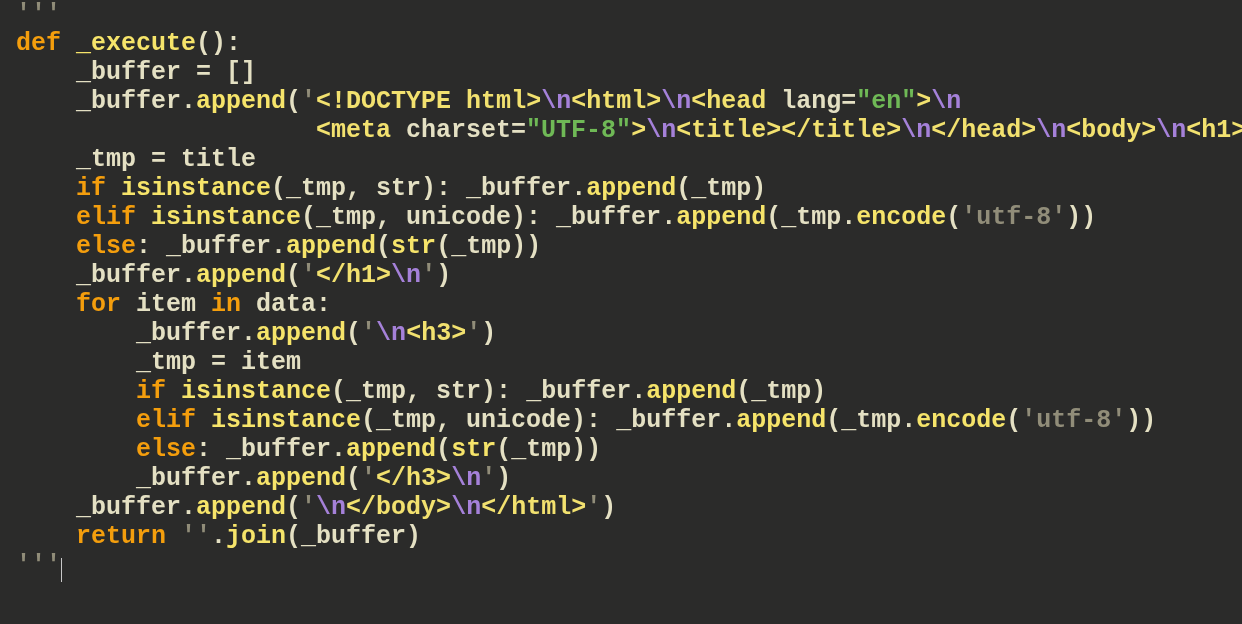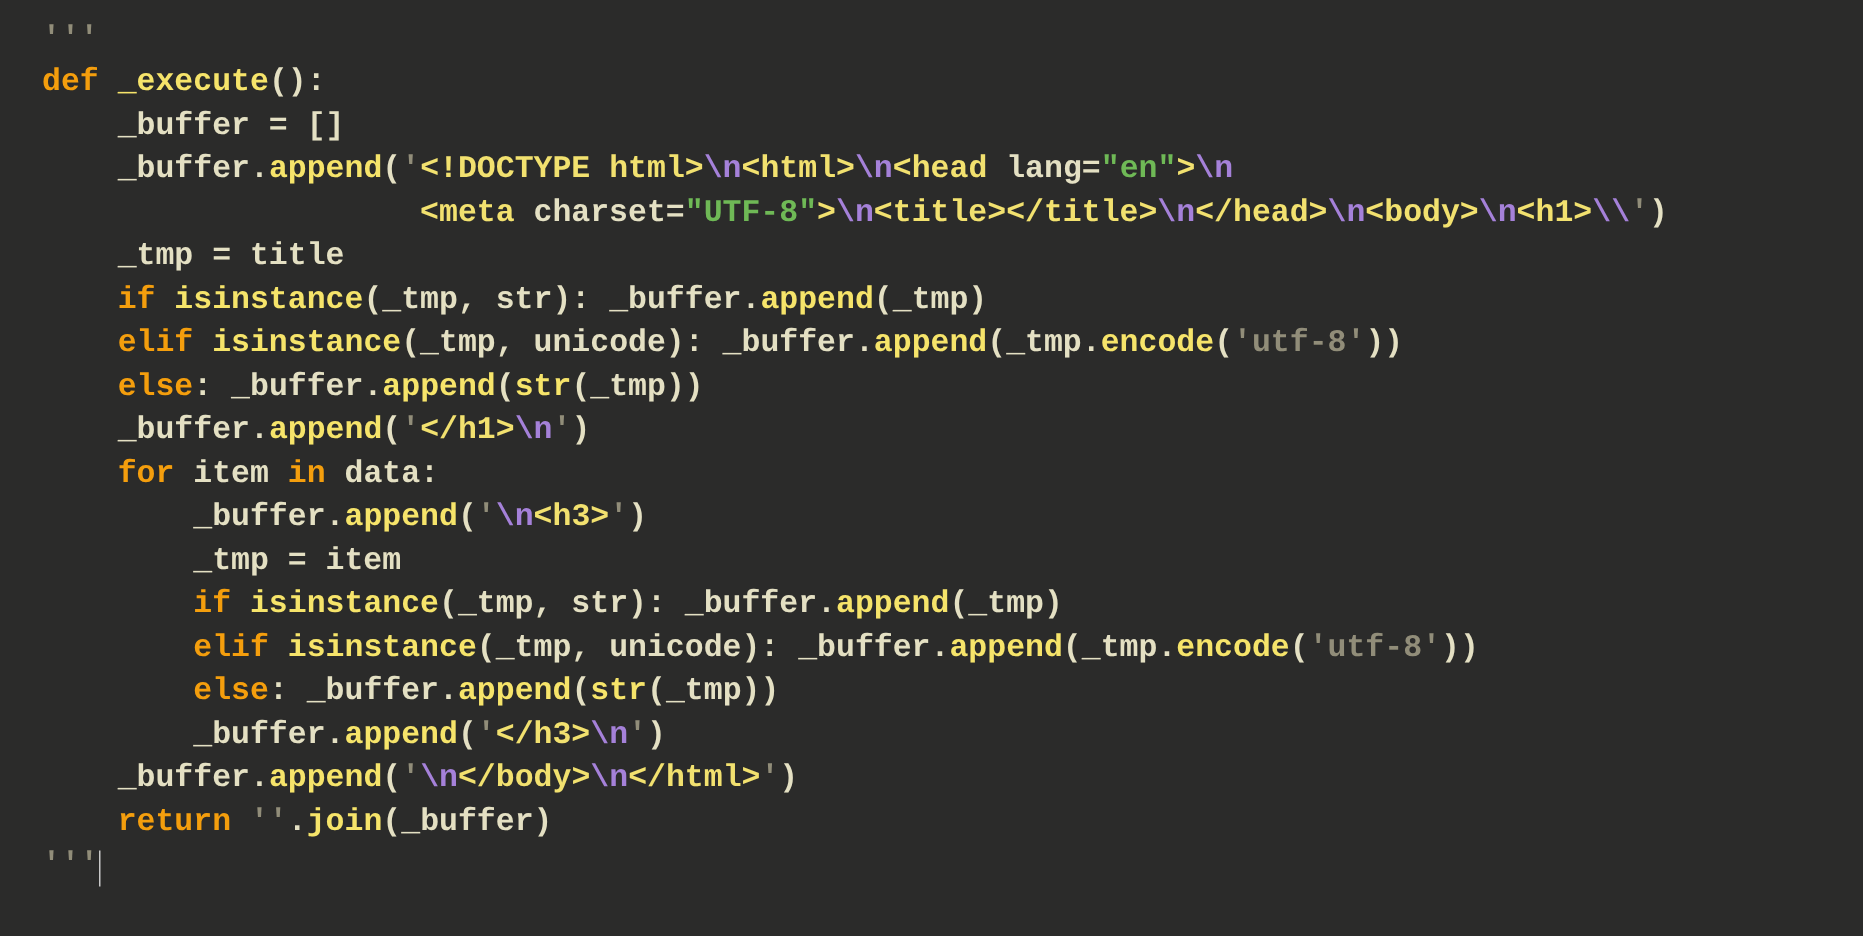--- a/index.html
+++ b/index.html
@@ -4,24 +4,24 @@
 <style>
   html, body {
     margin: 0;
     padding: 0;
     width: 1242px;
     height: 624px;
     background: #2b2b2a;
     overflow: hidden;
   }
   pre.code {
-    margin: 12px;
+    margin: 0;
     padding: 0 0 0 16px;
     font-family: Menlo, Monaco, "Courier New", monospace;
-    font-size: 21px;
+    font-size: 25px;
     line-height: 29px;
     white-space: pre;
     color: #e4e0c3;
     font-weight: 600;
   }
   .kw   { color: #f49e0d; }       
   .fn   { color: #f6e46a; }       
   .id   { color: #e4e0c3; }       
   .pn   { color: #e4e0c3; }       
   .str  { color: #918d79; }       

